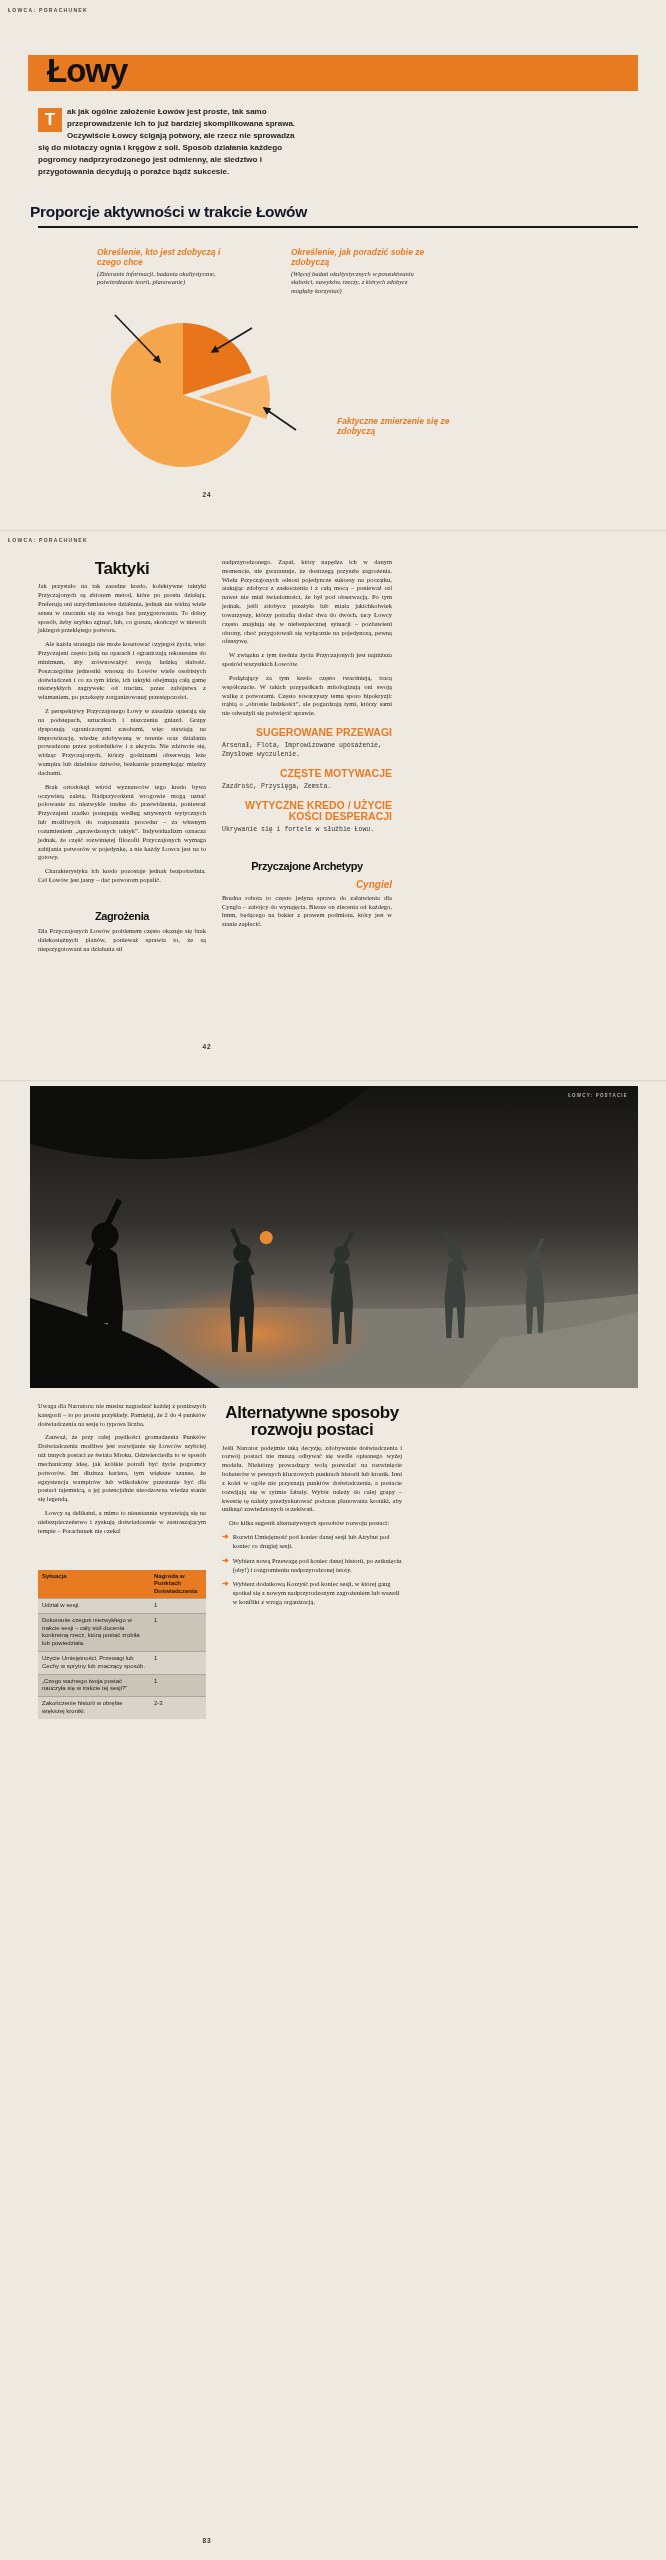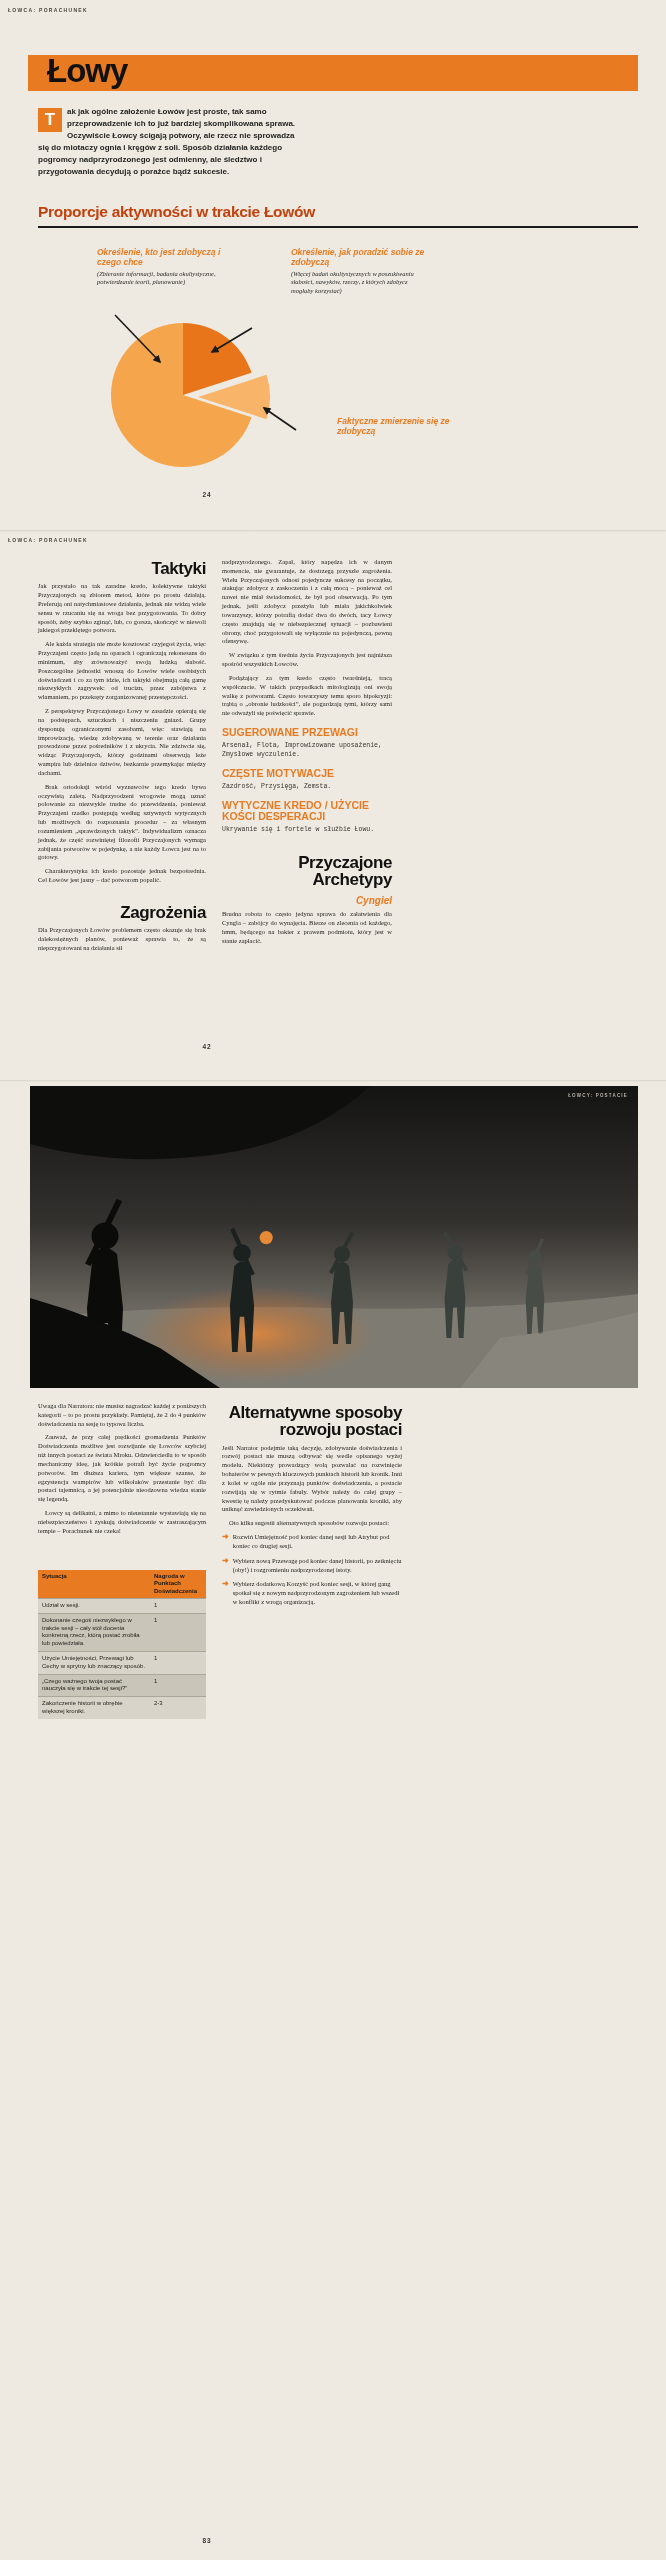--- a/index.html
+++ b/index.html
@@ -12,33 +12,33 @@
   .canvas{position:relative;width:666px;height:2560px;background:var(--paper);overflow:hidden;margin:0 auto;}
   .seam{position:absolute;left:0;width:666px;height:2px;background:linear-gradient(to bottom,rgba(0,0,0,.10),rgba(0,0,0,0));}
   .kicker{position:absolute;font:600 5px "Liberation Sans",sans-serif;letter-spacing:1.3px;color:#4a463f;}
   .pagenum{position:absolute;left:187px;width:40px;text-align:center;font:700 6.5px "Liberation Sans",sans-serif;color:#333;letter-spacing:1px;}
 
   
   .titlebar{position:absolute;left:28px;top:55px;width:610px;height:36px;background:var(--accent);}
   .big-title{position:absolute;left:40px;top:52px;font:800 33px "Liberation Sans",sans-serif;letter-spacing:-1px;color:#111;margin-left:7px;}
   .intro{position:absolute;left:38px;top:106px;width:266px;font:700 8px "Liberation Sans",sans-serif;line-height:1.5;color:#201f1d;text-align:left;}
   .dropcap{float:left;width:24px;height:24px;margin:2px 5px 0 0;background:var(--accent);color:#fff;font:800 17px "Liberation Sans",sans-serif;text-align:center;line-height:24px;}
-  .sec-head{position:absolute;left:38px;top:203px;font:800 15.5px "Liberation Sans",sans-serif;letter-spacing:-0.3px;color:#c2410c;}
+  .sec-head{position:absolute;left:30px;top:203px;font:800 15.5px "Liberation Sans",sans-serif;letter-spacing:-0.3px;color:#0f172a;}
   .rule{position:absolute;left:38px;top:226px;width:600px;height:2px;background:#1a1a1a;}
   .pie-label{position:absolute;font:italic 800 8.5px "Liberation Sans",sans-serif;color:var(--accent);line-height:1.18;margin-left:39px;}
   .pie-note{font:italic 400 6.5px "Liberation Serif",serif;color:#2a2927;margin-top:3px;line-height:1.3;}
   .chart{position:absolute;left:60px;top:240px;}
 
   
   .col{position:absolute;font-size:6.5px;line-height:1.36;color:#24231f;text-align:justify;}
   .col p{margin:0 0 5px;}
   .col p + p{text-indent:7px;}
-  .col-head{font:800 17px "Liberation Sans",sans-serif;letter-spacing:-0.4px;color:#121110;margin:2px 0 5px;text-align:right;line-height:1.02;}
-  .col-head.small{font-size:17px;margin-top:19px;}
-  .orange-head{font:800 10.5px "Liberation Sans",sans-serif;color:var(--accent);margin:9px 0 3px;line-height:1.05;text-align:left;}
+  .col-head{font:800 17px "Liberation Sans",sans-serif;letter-spacing:-0.4px;color:#121110;margin:2px 0 5px;text-align:center;line-height:1.02;}
+  .col-head.small{font-size:11px;margin-top:26px;}
+  .orange-head{font:800 10.5px "Liberation Sans",sans-serif;color:var(--accent);margin:9px 0 3px;line-height:1.05;text-align:right;}
   .mono{font:400 6.5px "Liberation Mono",monospace;color:#37352f;text-align:left;line-height:1.4;}
   .archetype{font:italic 800 10px "Liberation Sans",sans-serif;color:var(--accent);margin:7px 0 4px;text-align:right;}
 
   
   .illus{position:absolute;left:30px;top:1086px;width:608px;height:302px;background:#222;}
   .illus svg{display:block;}
   .illus-caption{position:absolute;top:7px;right:10px;font:600 4.5px "Liberation Sans",sans-serif;letter-spacing:1.2px;color:#b9b5ab;}
   .xp-table{width:168px;border-collapse:collapse;margin-top:34px;font-family:"Liberation Sans",sans-serif;}
   .xp-table th{background:var(--accent);color:#181715;font:700 6px "Liberation Sans",sans-serif;text-align:left;padding:3px 4px;vertical-align:top;line-height:1.25;}
   .xp-table td{font:400 6px "Liberation Sans",sans-serif;color:#26251ف;color:#26251f;padding:3px 4px;vertical-align:top;line-height:1.3;border-top:1px solid #aaa69a;text-align:left;}

